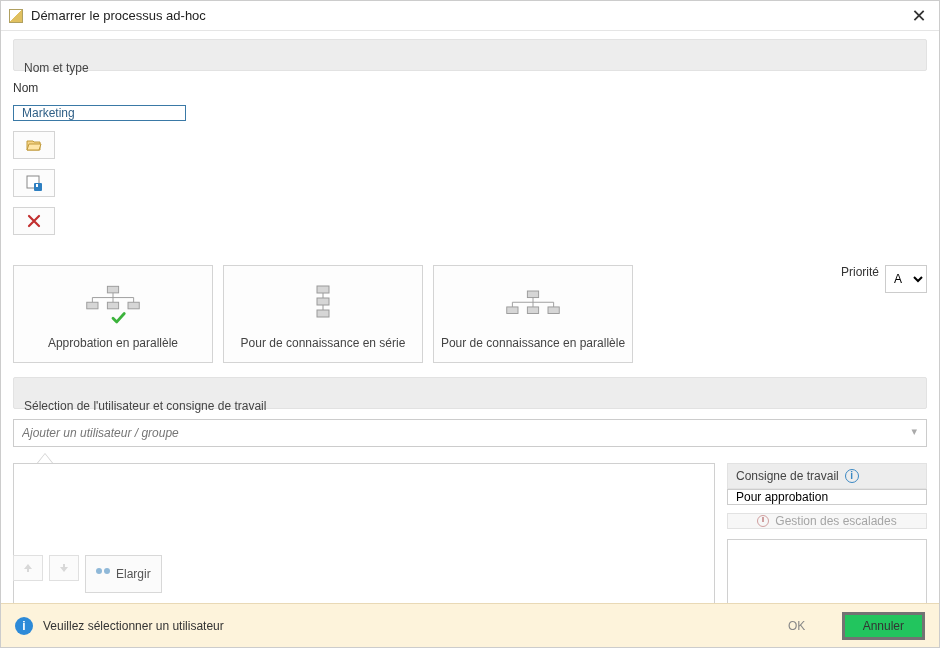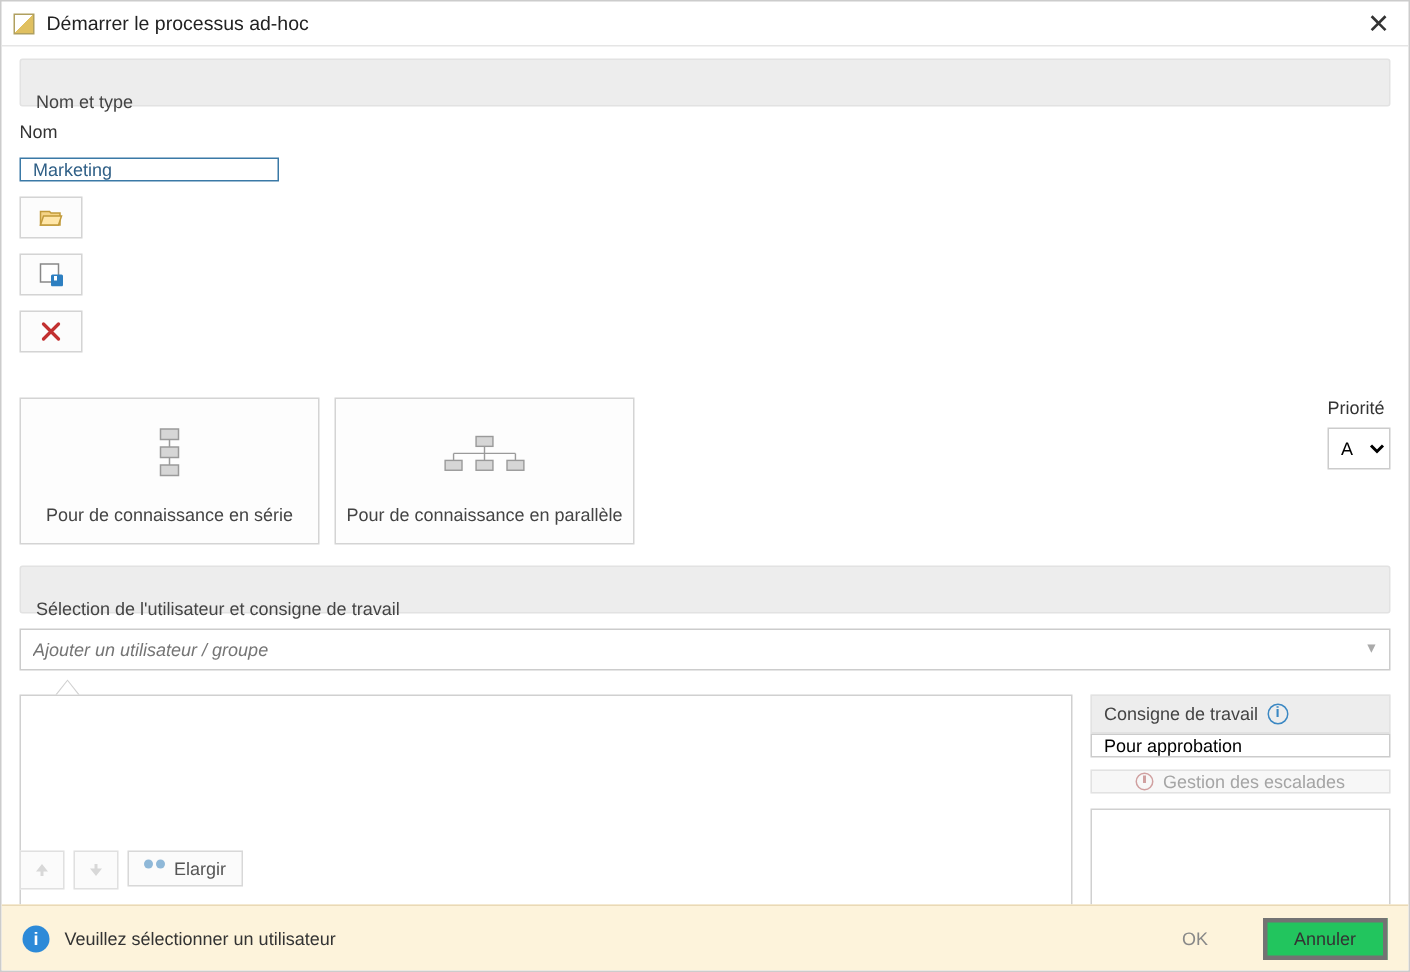--- a/index.html
+++ b/index.html
@@ -23,21 +23,21 @@
   .name-input { flex: 1; height: 28px; border: 1px solid #3a79a6; padding: 0 8px; font-size: 12px; outline: none; color: #2f5f86; }
   .icon-btn { width: 42px; height: 28px; border: 1px solid #d4d4d4; background: #fcfcfc; display: flex; align-items: center; justify-content: center; cursor: pointer; }
 
   
   .cards-row { display: flex; gap: 10px; align-items: flex-start; margin-bottom: 14px; }
   .card { width: 200px; height: 98px; border: 1px solid #d4d4d4; background: #fdfdfd; display: flex; flex-direction: column; align-items: center; justify-content: center; gap: 8px; cursor: pointer; font-size: 12px; color: #444; padding-top: 6px; }
   .card.selected { background: #3b76a8; border-color: #3b76a8; color: #fff; }
   .card .card-icon { width: 60px; height: 44px; display: flex; align-items: center; justify-content: center; }
   .card .card-label { text-align: center; font-size: 12px; }
 
-  .priority-wrap { display: flex; flex-direction: column; gap: 6px; margin-left: auto; }
+  .priority-wrap { display: flex; flex-direction: row; gap: 6px; margin-left: auto; }
   .priority-wrap label { font-size: 12px; color: #333; }
   .priority-select { height: 28px; width: 42px; border: 1px solid #ccc; background: #fff; padding: 0 4px; font-size: 12px; }
 
   
   .adduser-input { width: 100%; height: 28px; border: 1px solid #ccc; padding: 0 8px; font-size: 12px; font-style: italic; color: #999; background: #fff; position: relative; }
   .adduser-wrap { position: relative; margin-bottom: 6px; }
   .adduser-wrap::after { content: '▾'; position: absolute; right: 10px; top: 6px; color: #aaa; font-size: 11px; }
   .speech-notch { width: 0; height: 0; border-left: 8px solid transparent; border-right: 8px solid transparent; border-bottom: 10px solid #d0d0d0; margin-left: 24px; }
   .speech-notch-inner { width: 0; height: 0; border-left: 7px solid transparent; border-right: 7px solid transparent; border-bottom: 9px solid #fff; margin-left: 25px; margin-top:-9px; position: relative; z-index: 2;}
 
@@ -52,21 +52,21 @@
   .instruction-input { height: 28px; border: 1px solid #ccc; padding: 0 8px; font-size: 12px; margin-top: 0; }
   .escalation-btn { height: 32px; border: 1px solid #e2e2e2; background: #f7f7f7; color: #a5a5a5; display: flex; align-items: center; justify-content: center; gap: 6px; margin-top: 8px; cursor: default; font-size: 12px; }
   .esc-icon { width: 12px; height: 12px; border-radius: 50%; border: 1.5px solid #d0a0a0; position: relative; }
   .esc-icon::after { content: ''; position: absolute; left: 4px; top: 1px; width: 2px; height: 5px; background: #d0a0a0; }
 
   .right-lower { flex: 1; border: 1px solid #d0d0d0; background: #fff; margin-top: 10px; min-height: 130px; }
 
   
   .below-row { display: flex; gap: 6px; margin-top: 10px; margin-bottom: 10px; }
   .small-icon-btn { width: 30px; height: 26px; border: 1px solid #e0e0e0; background: #fbfbfb; display: flex; align-items: center; justify-content: center; color: #c0c0c0; cursor: default; }
-  .expand-btn { height: 24px; border: 1px solid #d8d8d8; background: #fbfbfb; padding: 0 10px; display: flex; align-items: center; gap: 6px; cursor: pointer; color: #555; font-size: 12px; }
+  .expand-btn { height: 38px; border: 1px solid #d8d8d8; background: #fbfbfb; padding: 0 10px; display: flex; align-items: center; gap: 6px; cursor: pointer; color: #555; font-size: 12px; }
   .people-icon { width: 14px; height: 12px; position: relative; }
   .people-icon::before, .people-icon::after { content: ''; position: absolute; width: 6px; height: 6px; border-radius: 50%; background: #8fb8d8; top: 0; }
   .people-icon::before { left: 0; }
   .people-icon::after { right: 0; }
 
   
   .footer { height: 44px; border-top: 1px solid #e9d9b6; background: #fdf3db; display: flex; align-items: center; padding: 0 14px; gap: 10px; }
   .footer .info-icon { width: 18px; height: 18px; border-radius: 50%; background: #2d8ad8; color: #fff; display: flex; align-items: center; justify-content: center; font-weight: bold; font-size: 12px; }
   .footer .msg { flex: 1; color: #333; font-size: 12px; }
   .footer .btn { height: 28px; min-width: 70px; padding: 0 18px; border: 1px solid transparent; background: transparent; color: #888; font-size: 12px; cursor: default; text-align: center; }
@@ -106,20 +106,37 @@
     </button>
     <button class="icon-btn">
       <svg width="14" height="14" viewBox="0 0 14 14">
         <path d="M2 2 L12 12 M12 2 L2 12" stroke="#c23030" stroke-width="2.2" stroke-linecap="round"></path>
       </svg>
     </button>
   </div>
 
   <div class="cards-row">
 
+    <div class="card">
+      <div class="card-icon">
+        <svg width="64" height="46" viewBox="0 0 64 46">
+          <rect x="26" y="2" width="12" height="7" fill="#d6d6d6" stroke="#9a9a9a"></rect>
+          <line x1="32" y1="9" x2="32" y2="14" stroke="#9a9a9a"></line>
+          <line x1="10" y1="14" x2="54" y2="14" stroke="#9a9a9a"></line>
+          <line x1="10" y1="14" x2="10" y2="19" stroke="#9a9a9a"></line>
+          <line x1="32" y1="14" x2="32" y2="19" stroke="#9a9a9a"></line>
+          <line x1="54" y1="14" x2="54" y2="19" stroke="#9a9a9a"></line>
+          <rect x="4" y="19" width="12" height="7" fill="#d6d6d6" stroke="#9a9a9a"></rect>
+          <rect x="26" y="19" width="12" height="7" fill="#d6d6d6" stroke="#9a9a9a"></rect>
+          <rect x="48" y="19" width="12" height="7" fill="#d6d6d6" stroke="#9a9a9a"></rect>
+          <path d="M32 36 l4 4 l8 -9" stroke="#3cb33c" stroke-width="3" fill="none" stroke-linecap="round" stroke-linejoin="round"></path>
+        </svg>
+      </div>
+      <div class="card-label">Approbation en parallèle</div>
+    </div>
 
     <div class="card">
       <div class="card-icon">
         <svg width="24" height="44" viewBox="0 0 24 44">
           <rect x="6" y="2" width="12" height="7" fill="#d6d6d6" stroke="#9a9a9a"></rect>
           <line x1="12" y1="9" x2="12" y2="14" stroke="#9a9a9a"></line>
           <rect x="6" y="14" width="12" height="7" fill="#d6d6d6" stroke="#9a9a9a"></rect>
           <line x1="12" y1="21" x2="12" y2="26" stroke="#9a9a9a"></line>
           <rect x="6" y="26" width="12" height="7" fill="#d6d6d6" stroke="#9a9a9a"></rect>
         </svg>

